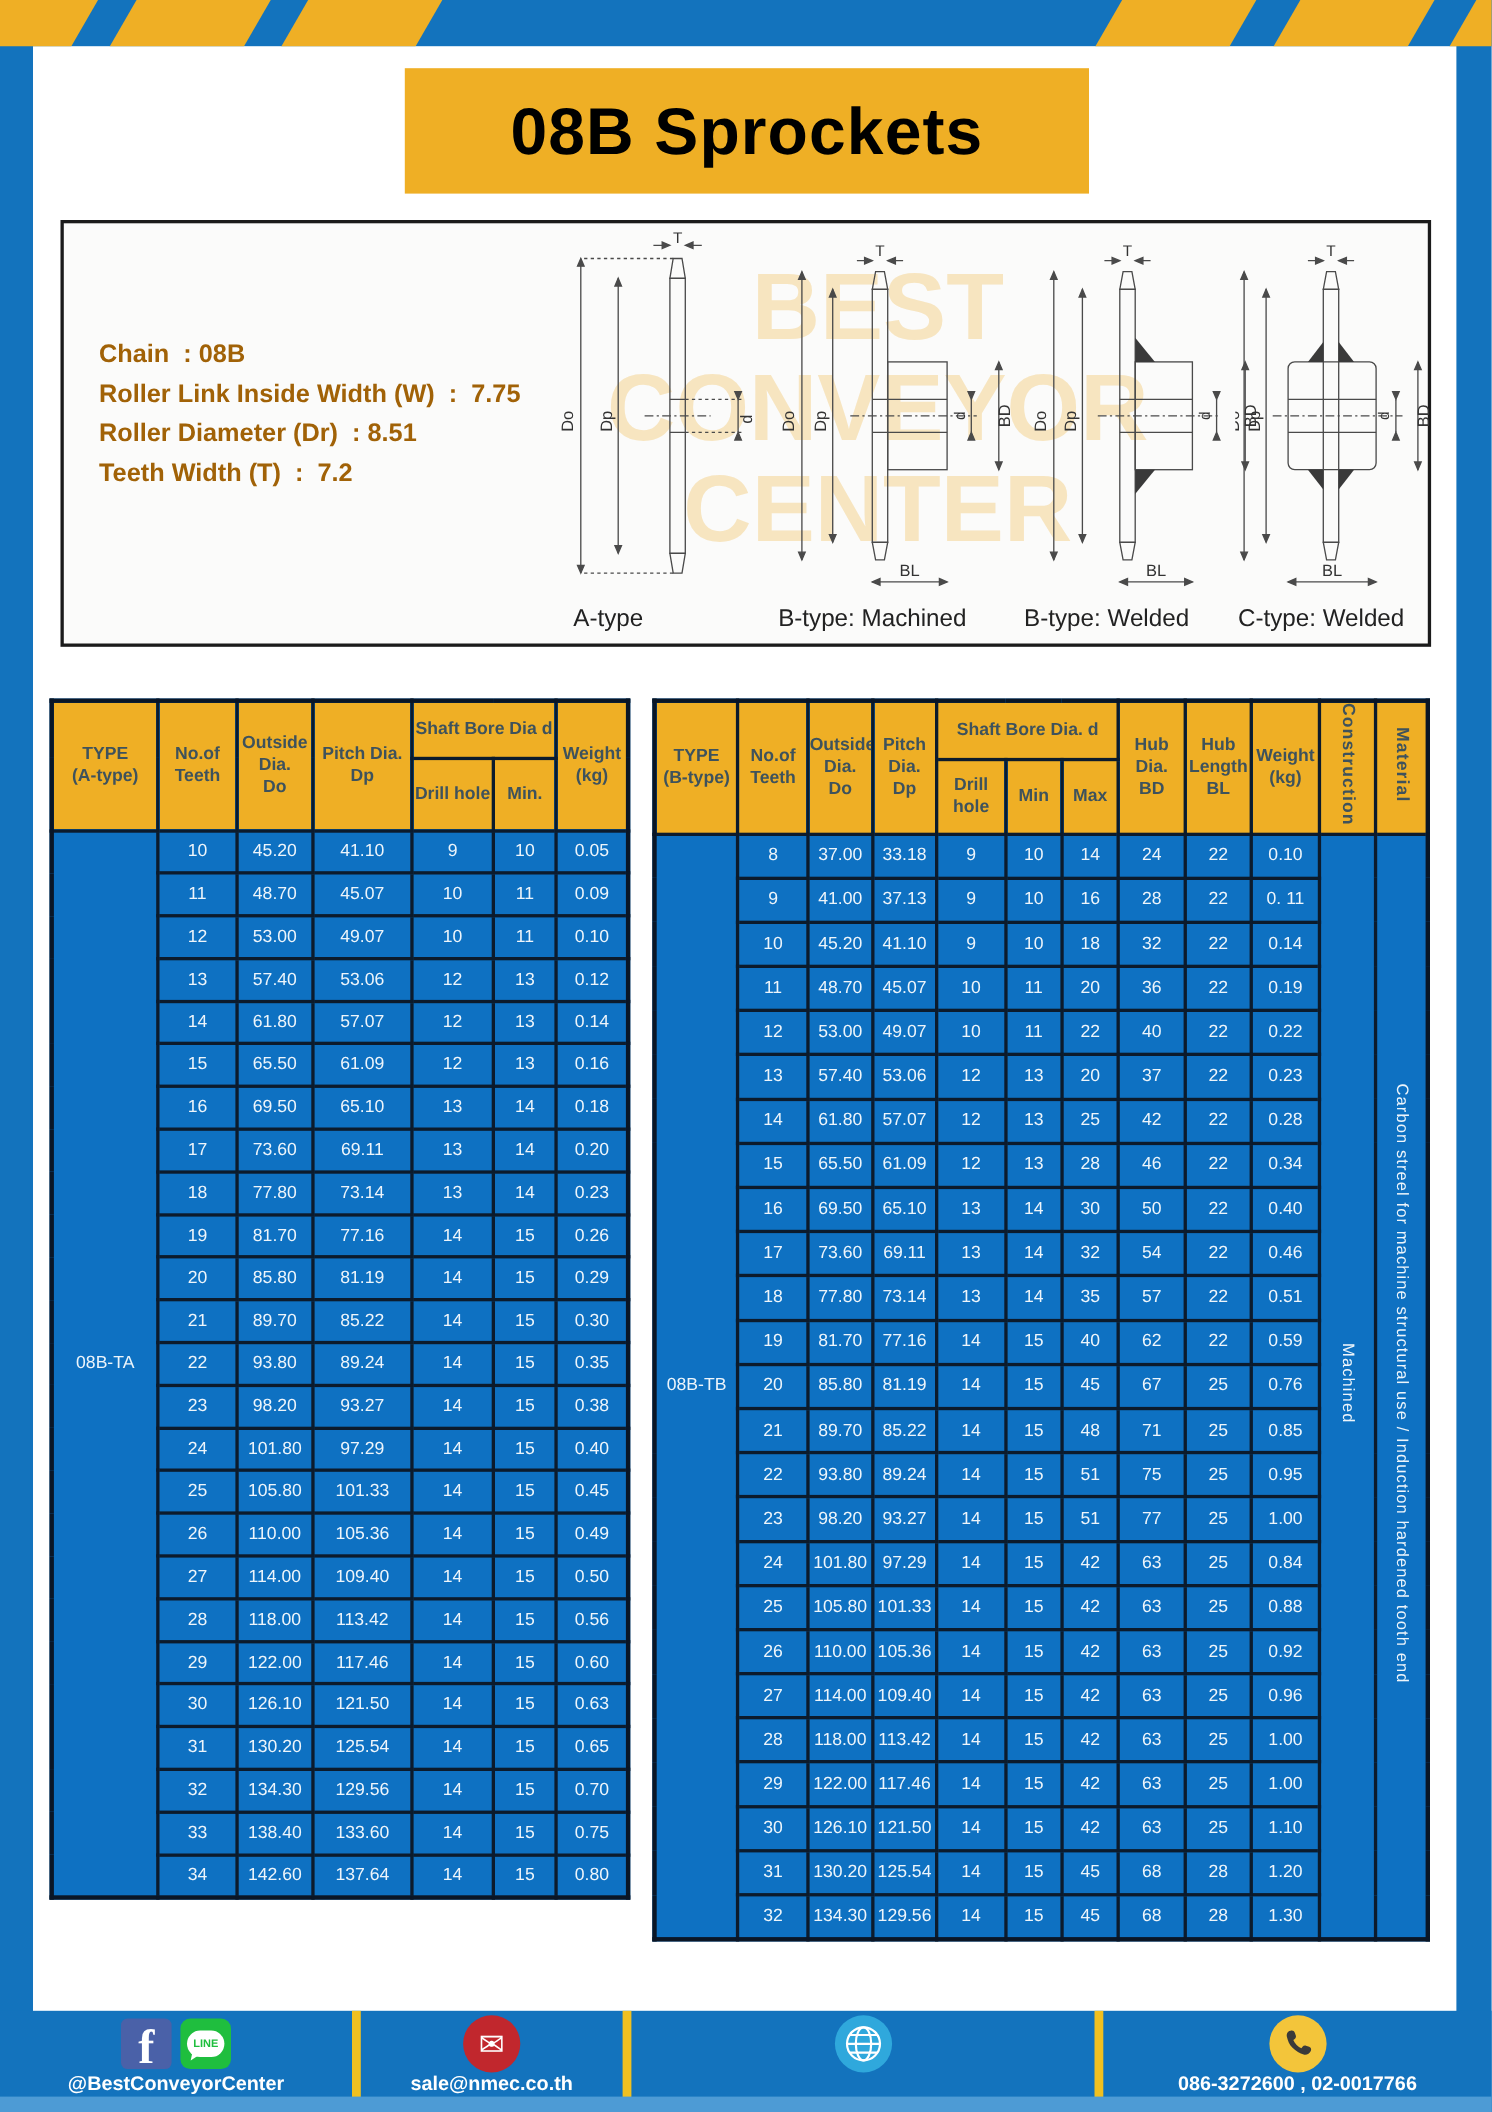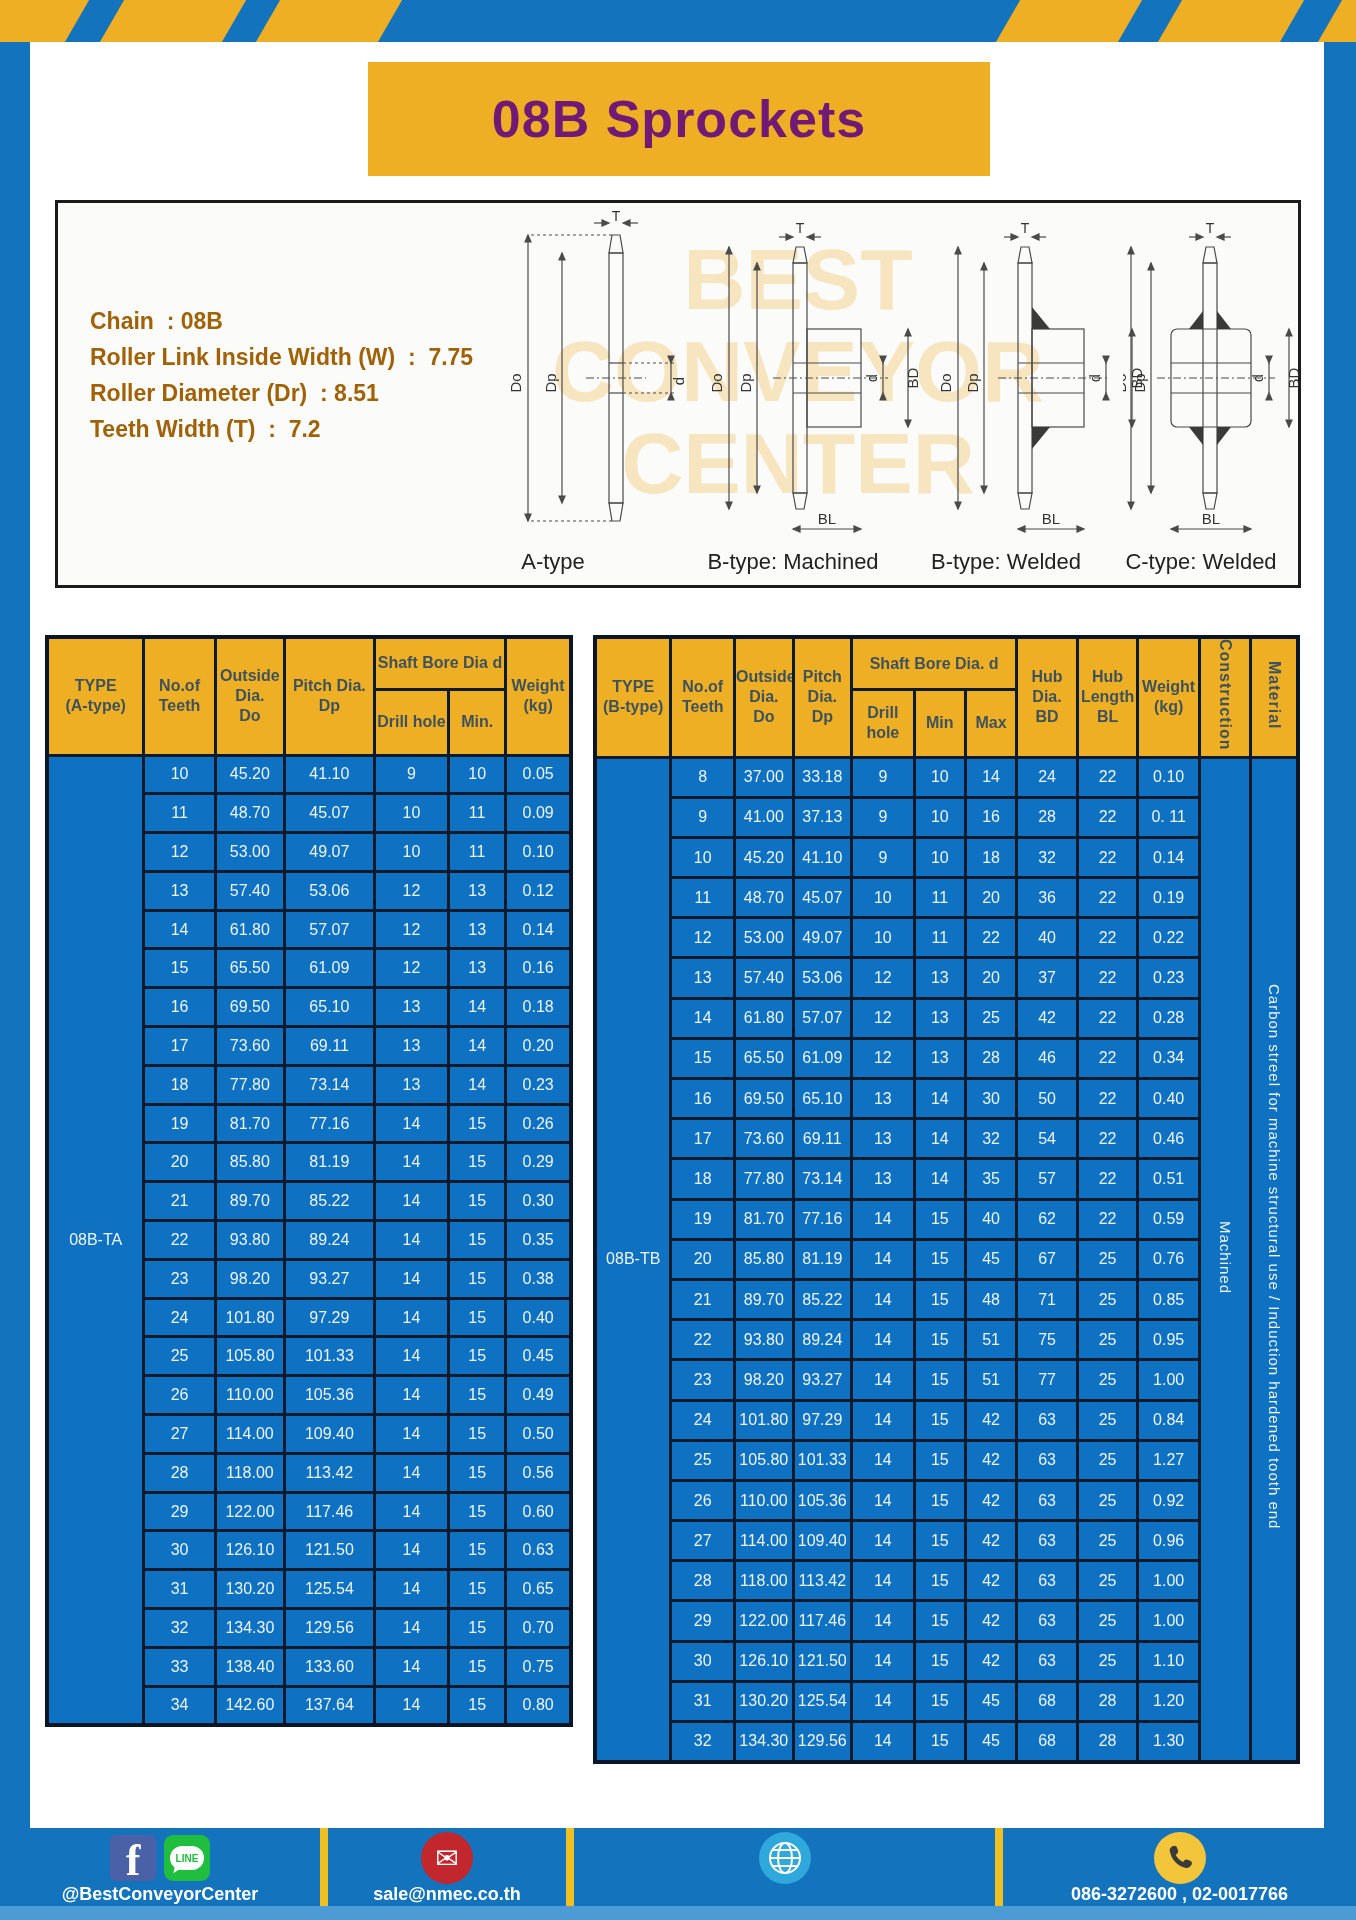--- a/index.html
+++ b/index.html
@@ -15,21 +15,21 @@
   .frame-left{left:0;}
   .frame-right{right:0;width:32px;}
   .top-bar{position:absolute;left:0;top:0;width:1356px;height:42px;background:#1373BD;overflow:hidden;z-index:5;}
   .stripe{position:absolute;top:-2px;height:46px;width:122px;background:#EFAF25;transform:skewX(-30deg);}
   
   .title-box{
     position:absolute;left:368px;top:62px;width:622px;height:114px;
     background:#EFAF25;display:flex;align-items:center;justify-content:center;z-index:4;
   }
   .title-box h1{
-    margin:4px;font-size:52px;font-weight:bold;color:#701a75;letter-spacing:1px;
+    margin:4px;font-size:60px;font-weight:bold;color:#000000;letter-spacing:1px;
   }
   
   .diagram-panel{
     position:absolute;left:55px;top:200px;width:1246px;height:388px;
     background:#FBFBFA;border:3px solid #1b1b1b;box-sizing:border-box;z-index:3;
   }
   .watermark{
     position:absolute;left:430px;top:30px;width:620px;height:320px;
     font-weight:800;font-size:86px;line-height:92px;color:rgba(240,180,60,0.30);
     text-align:center;pointer-events:none;user-select:none;z-index:0;
@@ -757,21 +757,21 @@
       </tr>
       <tr>
         <td>25</td>
         <td>105.80</td>
         <td>101.33</td>
         <td>14</td>
         <td>15</td>
         <td>42</td>
         <td>63</td>
         <td>25</td>
-        <td>1.27</td>
+        <td>0.88</td>
       </tr>
       <tr>
         <td>26</td>
         <td>110.00</td>
         <td>105.36</td>
         <td>14</td>
         <td>15</td>
         <td>42</td>
         <td>63</td>
         <td>25</td>

